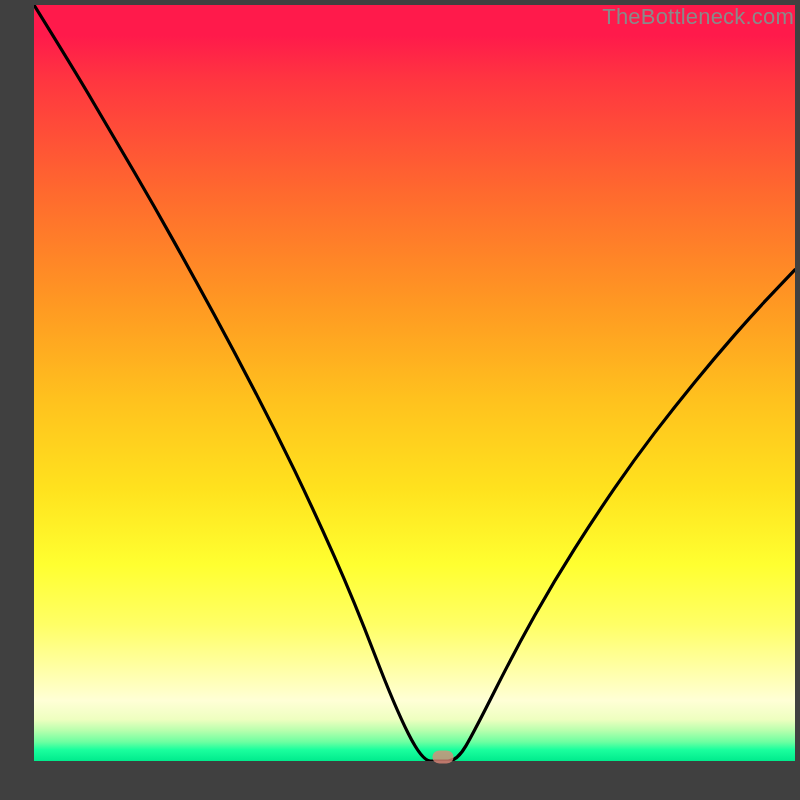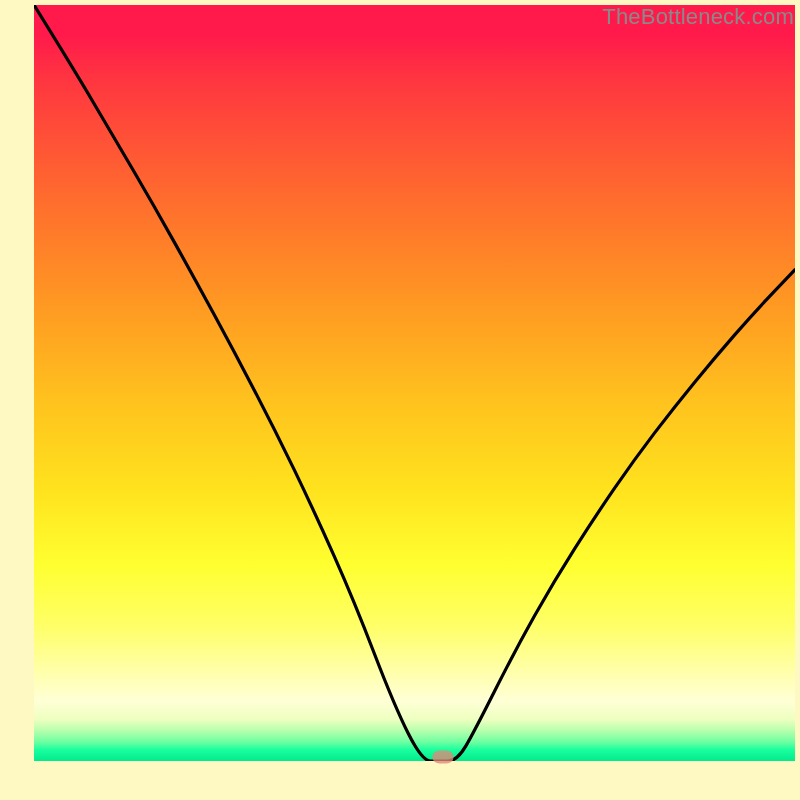--- a/index.html
+++ b/index.html
@@ -8,21 +8,21 @@
     width: 800px;
     height: 800px;
     overflow: hidden;
     background: #000;
     font-family: Arial, Helvetica, sans-serif;
   }
   .frame {
     position: relative;
     width: 800px;
     height: 800px;
-    background: #fef9c3;
+    background: #404040;
   }
   .plot {
     position: absolute;
     left: 34px;
     top: 5px;
     width: 761px;
     height: 756px;
     background: linear-gradient(
       to bottom,
       #ff1a4b 0%,

